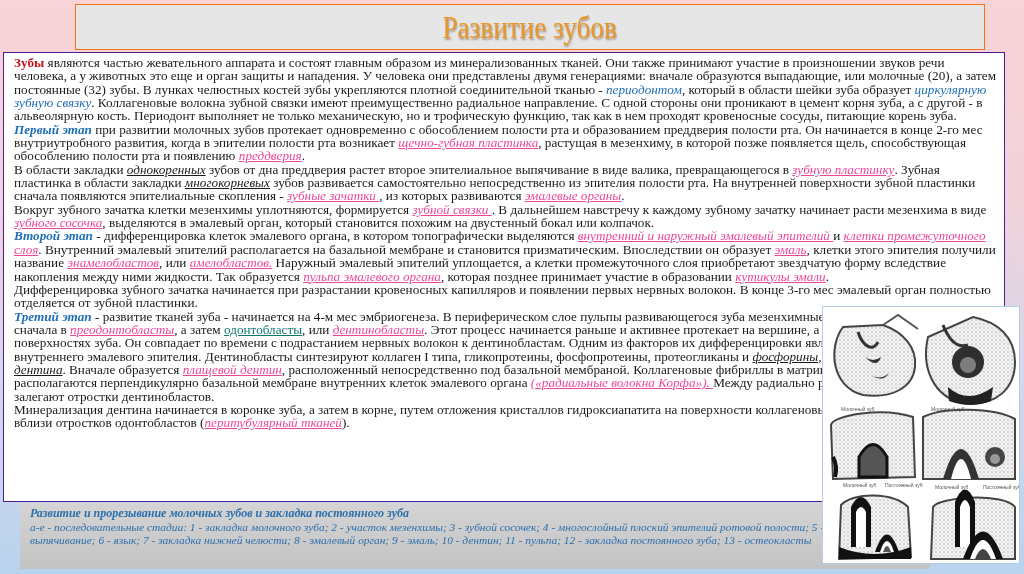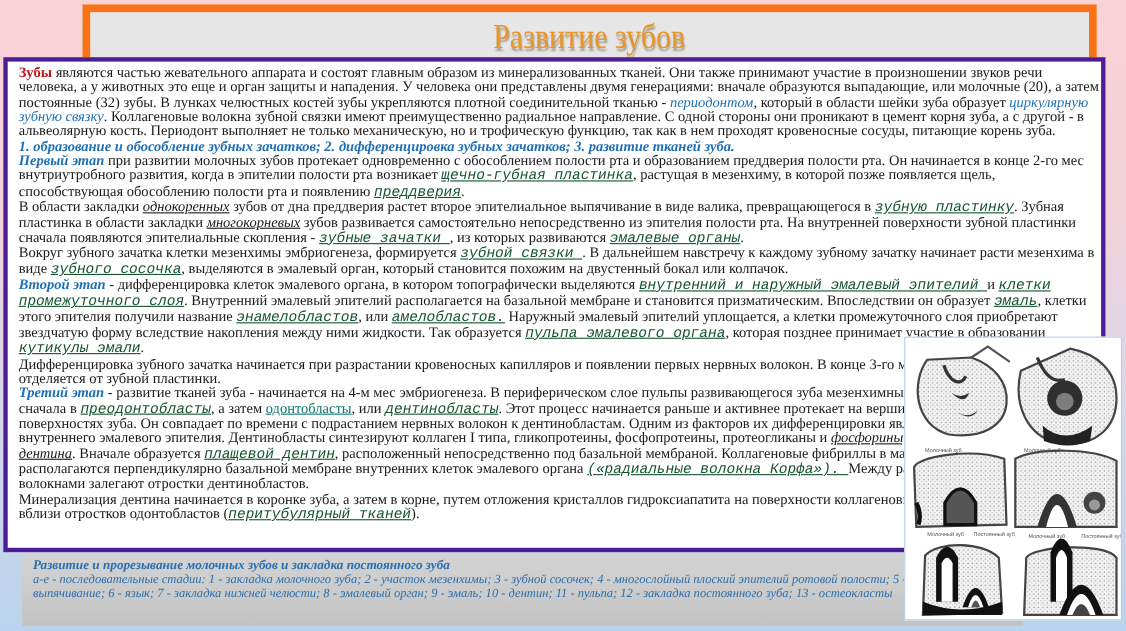--- a/index.html
+++ b/index.html
@@ -3,42 +3,42 @@
 <meta charset="utf-8">
 <style>
   html, body { margin: 0; padding: 0; }
   body {
     width: 1024px; height: 574px; overflow: hidden; position: relative;
     background: linear-gradient(180deg, #f9d3d6 0%, #f1d2da 35%, #d6d7ea 65%, #b9d3ee 100%);
     font-family: "Liberation Serif", serif;
   }
   .title-bar {
     position: absolute; left: 75px; top: 4px; width: 908px; height: 44px;
-    background: #e6e6e6; border: 7px solid #f97316;
+    background: #e6e6e6; border: 1px solid #f97316;
     display: flex; align-items: center; justify-content: center;
   }
   .title-bar h1 {
     margin: 0; font-family: "Liberation Serif", serif; font-weight: normal;
     font-size: 32px; color: #e8952a; letter-spacing: 0px;
     transform: scaleX(0.85);
     text-shadow: 1px 2px 2px rgba(90,60,20,0.45);
   }
   .text-panel {
     position: absolute; left: 3px; top: 52px; width: 1002px; height: 450px;
-    background: #ffffff; border: 4px solid #4c1d95; box-sizing: border-box;
+    background: #ffffff; border: 1px solid #4c1d95; box-sizing: border-box;
   }
   .body-text {
     position: absolute; left: 10px; top: 3px; width: 985px;
     font-size: 13.2px; line-height: 13.35px; color: #1a1a1a;
   }
   .body-text p { margin: 0; }
   .red-bold { color: #c0151b; font-weight: bold; }
   .blue-it { color: #1f6fb6; font-style: italic; }
   .blue-it-bold { color: #1f6fb6; font-style: italic; font-weight: bold; }
-  .link { color: #14532d; font-style: italic; text-decoration: underline; cursor: pointer; font-family: Liberation Mono, monospace; }
+  .link { color: #ec4899; font-style: italic; text-decoration: underline; cursor: pointer; }
   .link-plain { color: #0f766e; text-decoration: underline; cursor: pointer; }
   .ul-it { font-style: italic; text-decoration: underline; }
   .ul-it-bold { font-style: italic; text-decoration: underline; font-weight: bold; }
   .figure {
     position: absolute; left: 822px; top: 306px; width: 198px; height: 258px;
     background: #ffffff; border: 1px solid #b3cde6; box-sizing: border-box;
     overflow: hidden;
   }
   .caption-box {
     position: absolute; left: 20px; top: 503px; width: 910px; height: 66px;
@@ -54,27 +54,26 @@
 
 <div class="title-bar">
   <h1>Развитие зубов</h1>
 </div>
 
 <div class="text-panel">
   <div class="body-text">
     <p><span class="red-bold">Зубы</span><span> являются частью жевательного аппарата и состоят главным образом из минерализованных тканей. Они также принимают участие в произношении звуков речи человека, а у животных это еще и орган защиты и нападения. У человека они представлены двумя генерациями: вначале образуются выпадающие, или молочные (20), а затем постоянные (32) зубы. В лунках челюстных костей зубы укрепляются плотной соединительной тканью - </span><span class="blue-it">периодонтом</span><span>, который в области шейки зуба образует </span><span class="blue-it">циркулярную зубную связку</span><span>. Коллагеновые волокна зубной связки имеют преимущественно радиальное направление. С одной стороны они проникают в цемент корня зуба, а с другой - в альвеолярную кость. Периодонт выполняет не только механическую, но и трофическую функцию, так как в нем проходят кровеносные сосуды, питающие корень зуба.</span></p>
 
 
-    <p class="blue-it-bold">1. образование и обособление зубных зачатков; 2. дифференцировка зубных зачатков; 3. развитие тканей зуба.</p>
 
     <p><span class="blue-it-bold">Первый этап</span><span> при развитии молочных зубов протекает одновременно с обособлением полости рта и образованием преддверия полости рта. Он начинается в конце 2-го мес внутриутробного развития, когда в эпителии полости рта возникает </span><span class="link">щечно-губная пластинка</span><span>, растущая в мезенхиму, в которой позже появляется щель, способствующая обособлению полости рта и появлению </span><span class="link">преддверия</span><span>.</span></p>
 
     <p><span>В области закладки </span><span class="ul-it">однокоренных</span><span> зубов от дна преддверия растет второе эпителиальное выпячивание в виде валика, превращающегося в </span><span class="link">зубную пластинку</span><span>. Зубная пластинка в области закладки </span><span class="ul-it">многокорневых</span><span> зубов развивается самостоятельно непосредственно из эпителия полости рта. На внутренней поверхности зубной пластинки сначала появляются эпителиальные скопления - </span><span class="link">зубные зачатки </span><span>, из которых развиваются </span><span class="link">эмалевые органы</span><span>.</span></p>
 
-    <p><span>Вокруг зубного зачатка клетки мезенхимы эмбриогенеза, формируется </span><span class="link">зубной связки </span><span>. В дальнейшем навстречу к каждому зубному зачатку начинает расти мезенхима в виде </span><span class="link">зубного сосочка</span><span>, выделяются в эмалевый орган, который становится похожим на двустенный бокал или колпачок.</span></p>
+    <p><span>Вокруг зубного зачатка клетки мезенхимы уплотняются, формируется </span><span class="link">зубной связки </span><span>. В дальнейшем навстречу к каждому зубному зачатку начинает расти мезенхима в виде </span><span class="link">зубного сосочка</span><span>, выделяются в эмалевый орган, который становится похожим на двустенный бокал или колпачок.</span></p>
 
     <p><span class="blue-it-bold">Второй этап</span><span> - дифференцировка клеток эмалевого органа, в котором топографически выделяются </span><span class="link">внутренний и наружный эмалевый эпителий </span><span>и </span><span class="link">клетки промежуточного слоя</span><span>. Внутренний эмалевый эпителий располагается на базальной мембране и становится призматическим. Впоследствии он образует </span><span class="link">эмаль</span><span>, клетки этого эпителия получили название </span><span class="link">энамелобластов</span><span>, или </span><span class="link">амелобластов.</span><span> Наружный эмалевый эпителий уплощается, а клетки промежуточного слоя приобретают звездчатую форму вследствие накопления между ними жидкости. Так образуется </span><span class="link">пульпа эмалевого органа</span><span>, которая позднее принимает участие в образовании </span><span class="link">кутикулы эмали</span><span>.</span></p>
 
     <p>Дифференцировка зубного зачатка начинается при разрастании кровеносных капилляров и появлении первых нервных волокон. В конце 3-го мес эмалевый орган полностью отделяется от зубной пластинки.</p>
 
     <p><span class="blue-it-bold">Третий этап</span><span> - развитие тканей зуба - начинается на 4-м мес эмбриогенеза. В периферическом слое пульпы развивающегося зуба мезенхимные клетки дифференцируются сначала в </span><span class="link">преодонтобласты</span><span>, а затем </span><span class="link-plain">одонтобласты</span><span>, или </span><span class="link">дентинобласты</span><span>. Этот процесс начинается раньше и активнее протекает на вершине, а позднее на боковых поверхностях зуба. Он совпадает по времени с подрастанием нервных волокон к дентинобластам. Одним из факторов их дифференцировки является базальная мембрана внутреннего эмалевого эпителия. Дентинобласты синтезируют коллаген I типа, гликопротеины, фосфопротеины, протеогликаны и </span><span class="ul-it">фосфорины, характерные только для дентина</span><span>. Вначале образуется </span><span class="link">плащевой дентин</span><span>, расположенный непосредственно под базальной мембраной. Коллагеновые фибриллы в матриксе плащевого дентина располагаются перпендикулярно базальной мембране внутренних клеток эмалевого органа </span><span class="link">(«радиальные волокна Корфа»). </span><span>Между радиально расположенными волокнами залегают отростки дентинобластов.</span></p>
 
     <p><span>Минерализация дентина начинается в коронке зуба, а затем в корне, путем отложения кристаллов гидроксиапатита на поверхности коллагеновых фибрилл, расположенных вблизи отростков одонтобластов (</span><span class="link">перитубулярный тканей</span><span>).</span></p>
   </div>
 </div>

